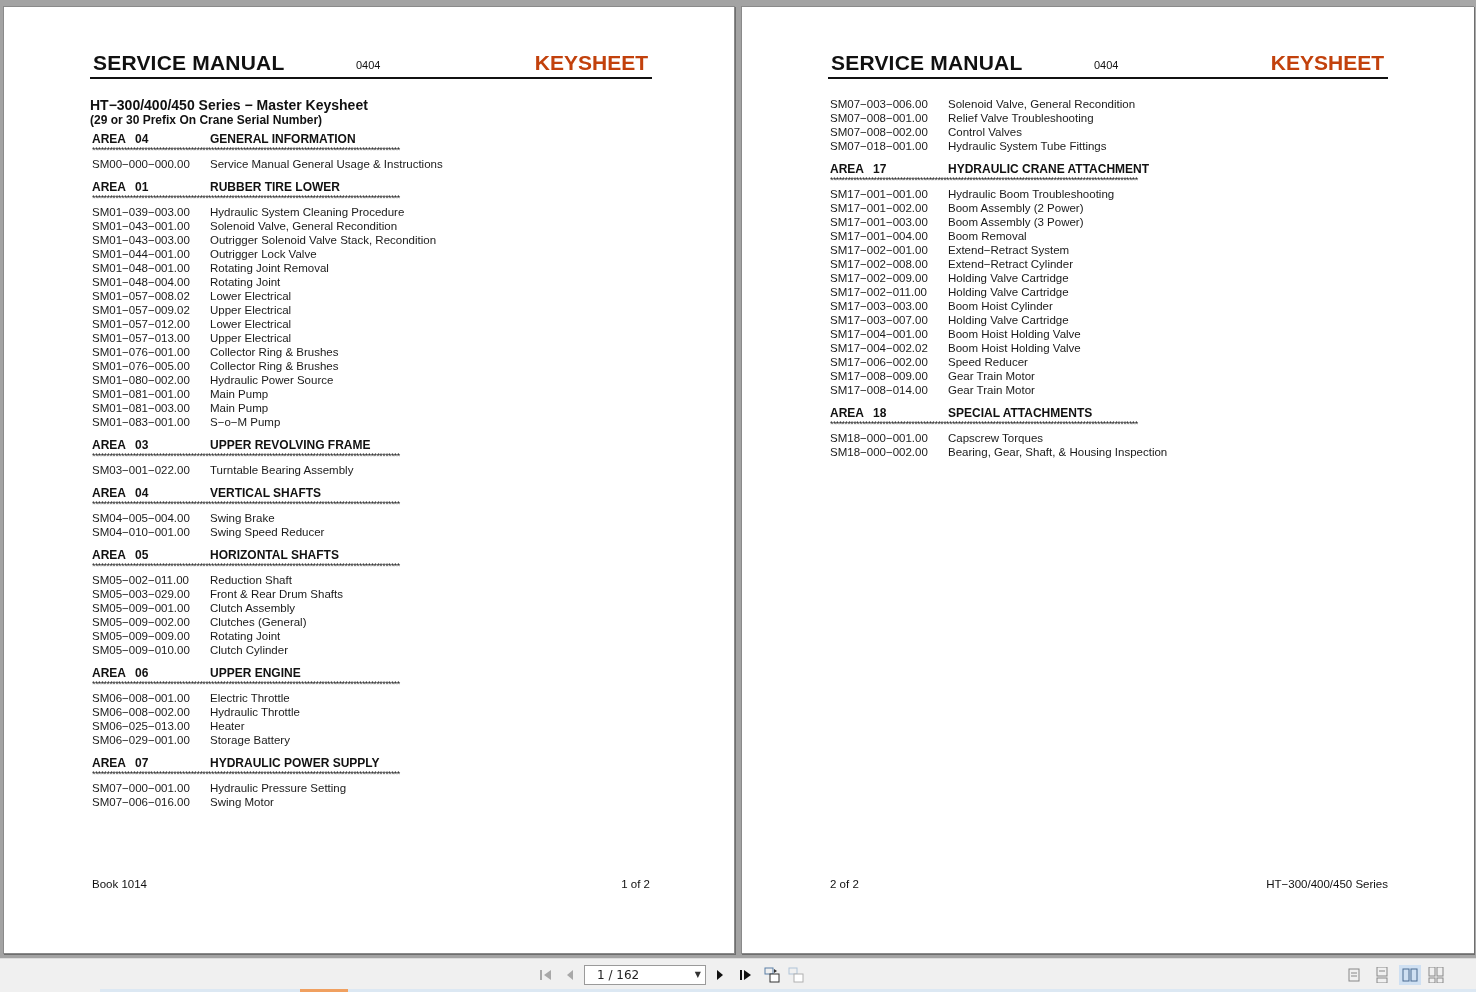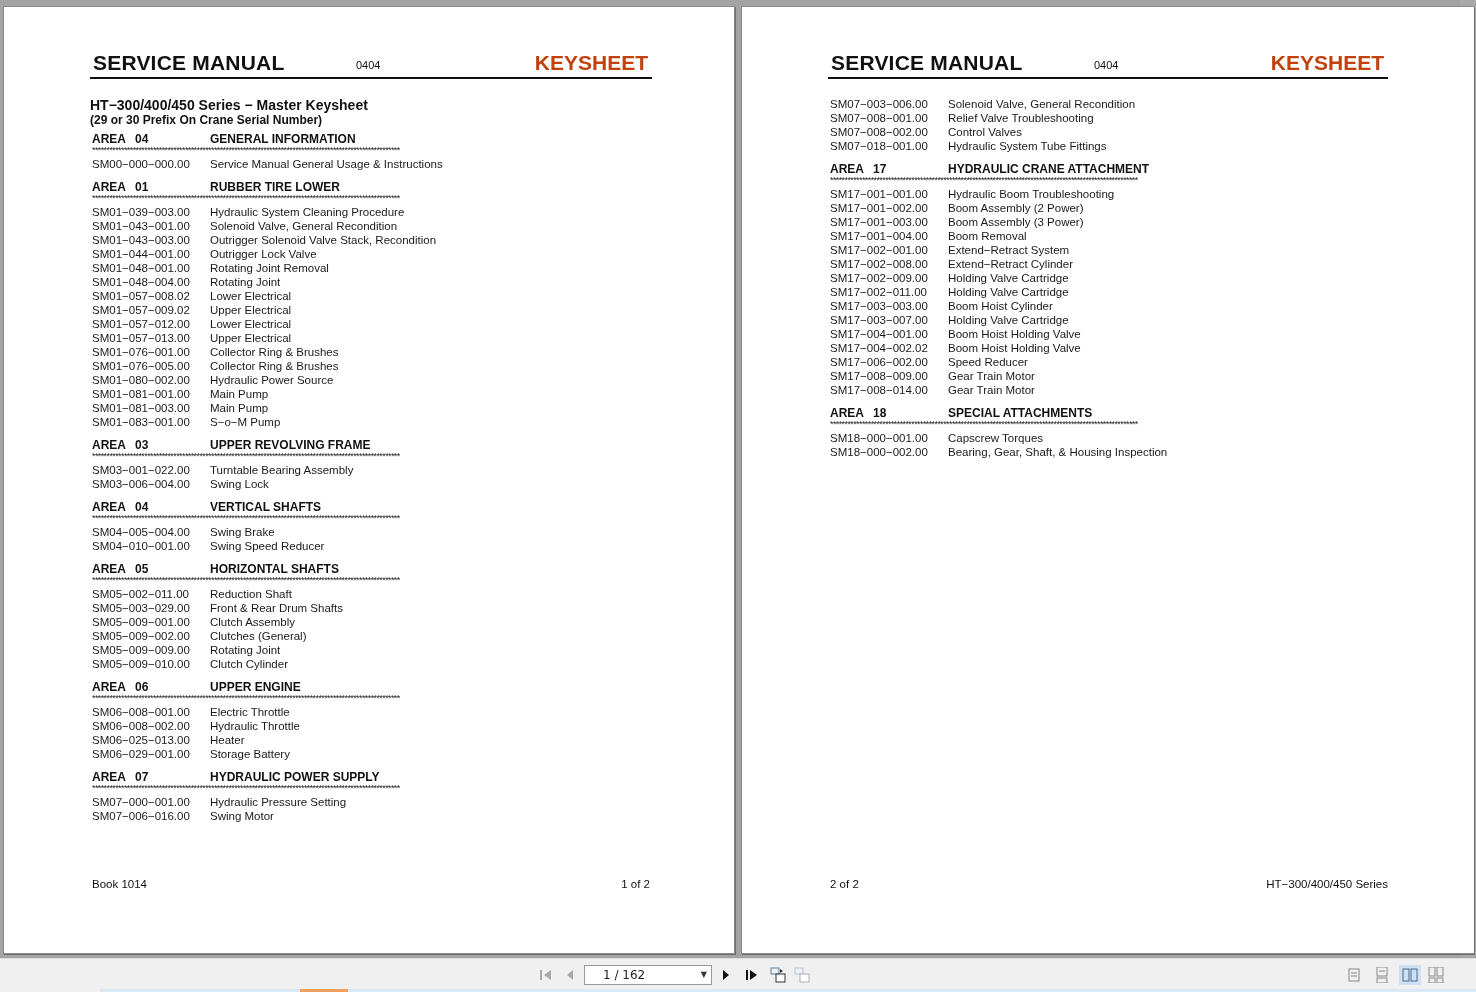--- a/index.html
+++ b/index.html
@@ -49,21 +49,21 @@
     position:absolute; left:0; top:958px; width:1476px; height:34px; background:#f0f0f0;
     border-top:1px solid #dcdcdc;
   }
   .tb-strip { position:absolute; left:100px; top:30px; width:1376px; height:4px; background:#dce8f3; }
   .tb-strip2 { position:absolute; left:300px; top:30px; width:48px; height:4px; background:#f0a060; }
   .nav { position:absolute; top:6px; display:flex; align-items:center; }
   .nav-btn { width:20px; height:20px; display:flex; align-items:center; justify-content:center; color:#a0a0a0; font-size:12px; }
   .nav-btn.active { color:#111; }
   .page-box {
     width:108px; height:18px; border:1px solid #9a9a9a; background:#fff; font-size:12px; color:#222;
-    line-height:18px; padding-left:18px; position:relative; margin:0 4px;
+    line-height:18px; padding-left:12px; position:relative; margin:0 4px;
     font-family:"DejaVu Sans", sans-serif;
   }
   .page-box .dd { position:absolute; right:4px; top:0; font-size:8px; color:#333; }
   .view-btn { width:22px; height:20px; display:flex; align-items:center; justify-content:center; }
   .view-btn.sel { background:#cfe0f2; }
   .zoom-val { position:absolute; left:1462px; top:8px; font-size:12px; color:#222;margin-left:16px; }
 </style>
 </head>
 <body>
 
@@ -172,24 +172,20 @@
               <span class="area-label">AREA</span>
               <span class="area-num">03</span>
               <span class="area-name">UPPER REVOLVING FRAME</span>
             </div>
             <div class="stars">**********************************************************************************************************</div>
             <div class="rows">
               <div class="row">
                 <span class="code">SM03−001−022.00</span>
                 <span class="desc">Turntable Bearing Assembly</span>
               </div>
-              <div class="row">
-                <span class="code">SM03−006−004.00</span>
-                <span class="desc">Swing Lock</span>
-              </div>
             </div>
           </div>
           <div class="area">
             <div class="area-head">
               <span class="area-label">AREA</span>
               <span class="area-num">04</span>
               <span class="area-name">VERTICAL SHAFTS</span>
             </div>
             <div class="stars">**********************************************************************************************************</div>
             <div class="rows">

